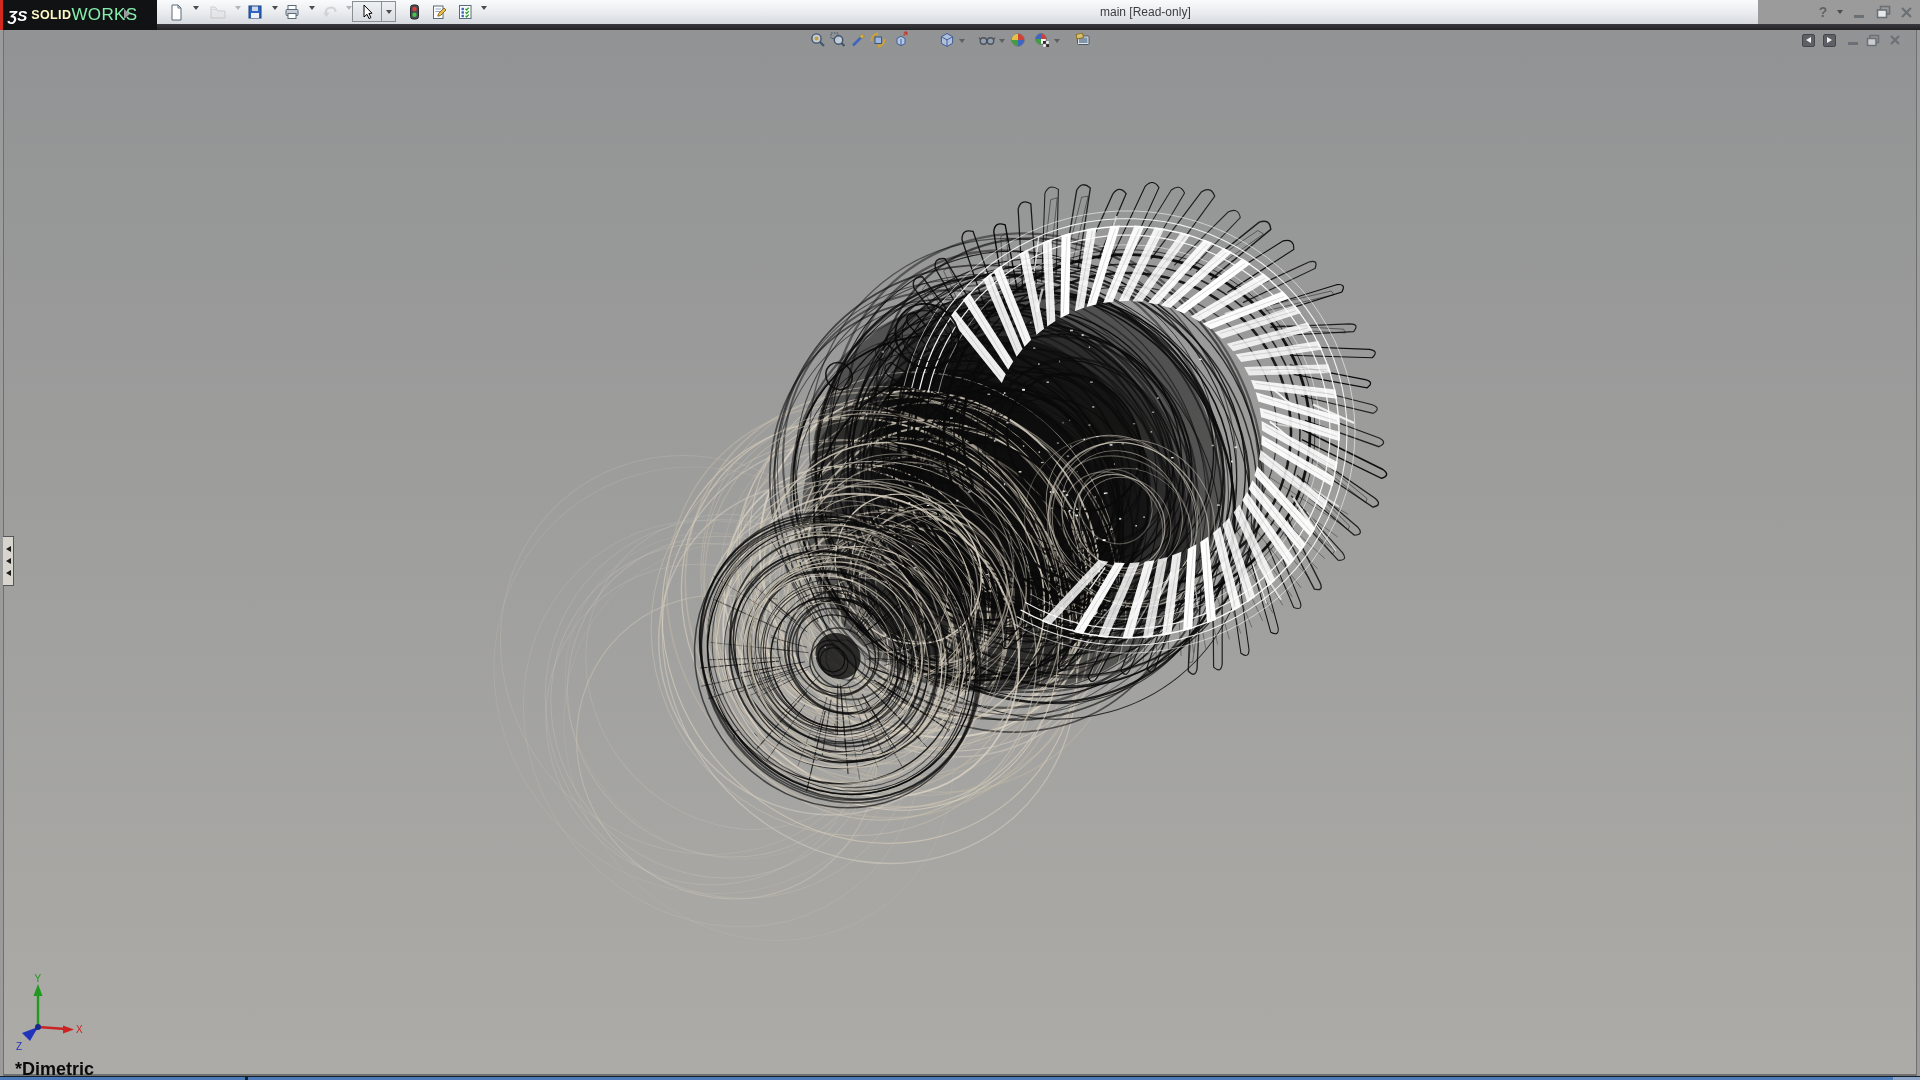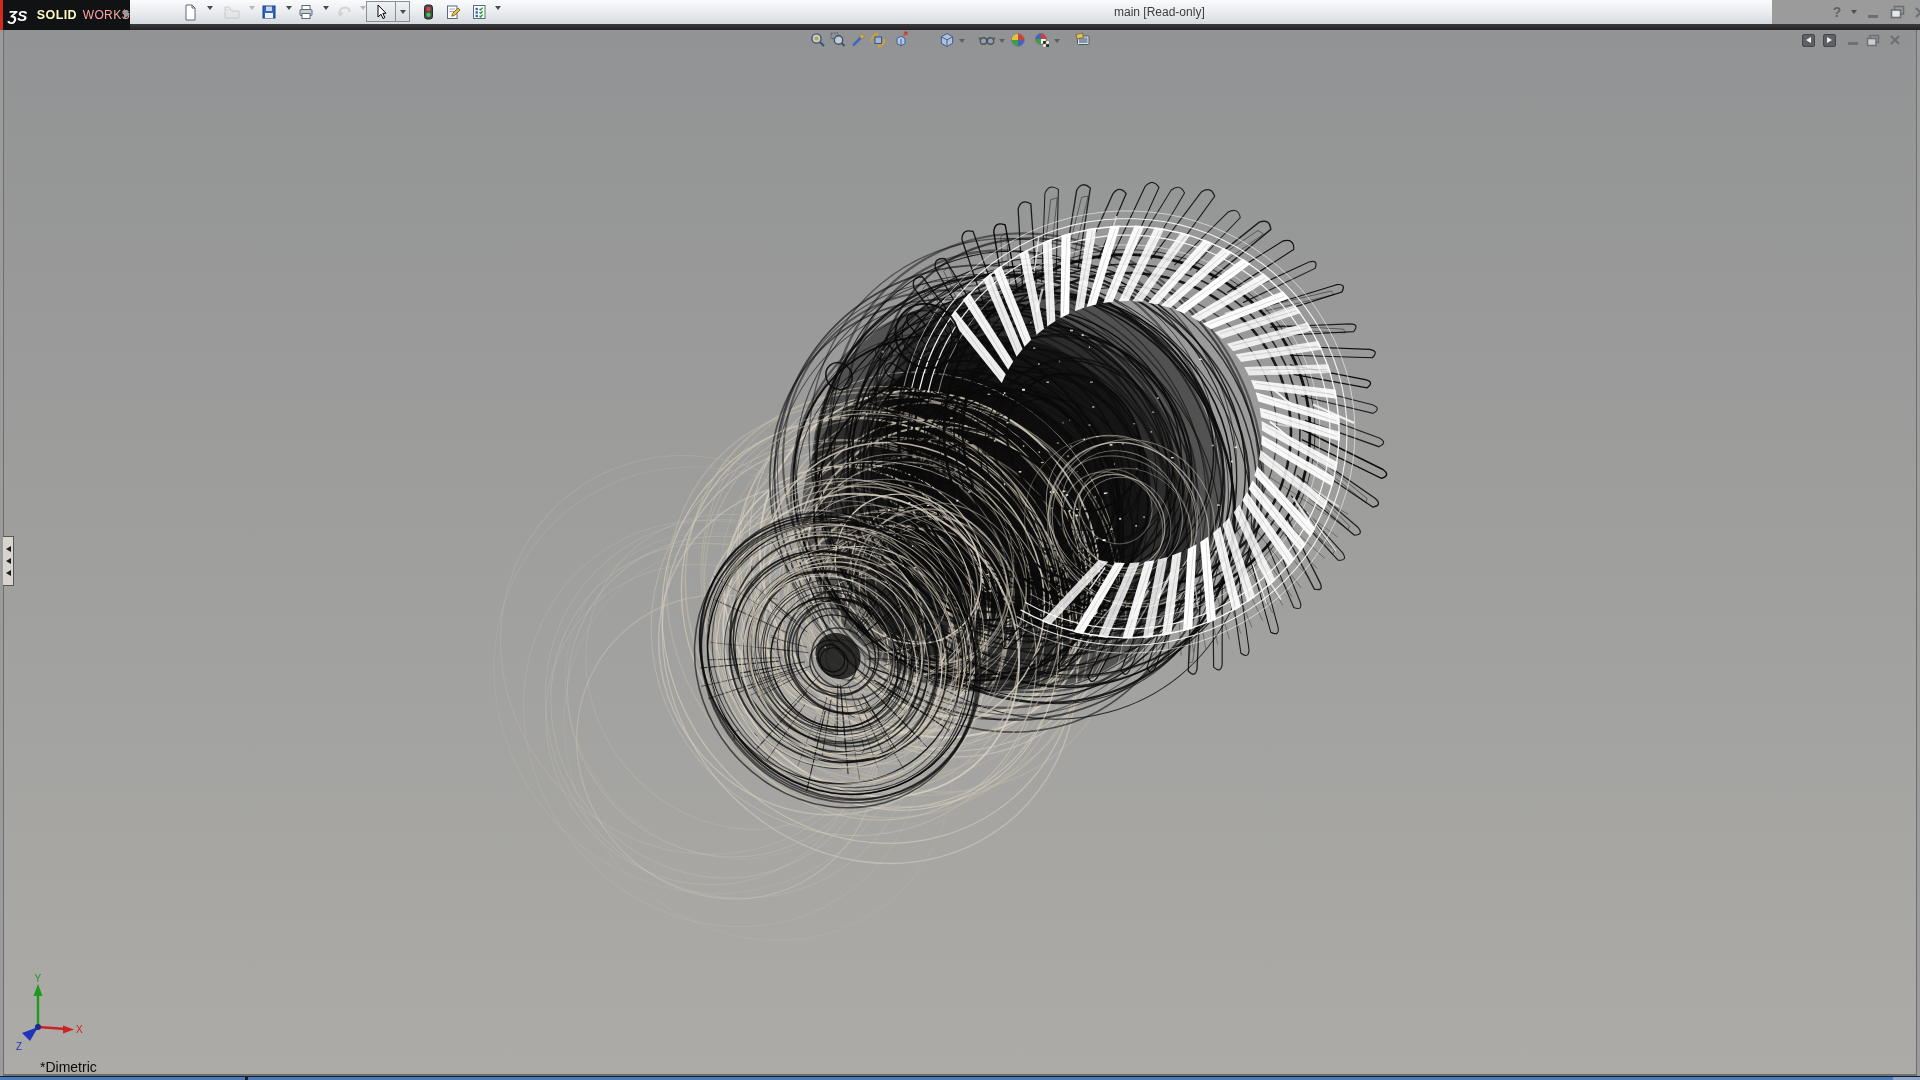--- a/index.html
+++ b/index.html
@@ -1,30 +1,30 @@
 <!DOCTYPE html>
 <html><head>
 <meta charset="utf-8">
 <style>
   * { margin:0; padding:0; box-sizing:border-box; }
   html,body { width:1920px; height:1080px; overflow:hidden; background:#9b9b9b;
               font-family:"Liberation Sans", sans-serif; }
   .abs { position:absolute; }
 
   
-  #titlebar { position:absolute; left:16px; top:0; width:1756px; height:24px;
+  #titlebar { position:absolute; left:2px; top:0; width:1756px; height:24px;
     background:linear-gradient(#fafbfc, #e9ebee 55%, #d6dade); }
   #darkband { position:absolute; left:0; top:24px; width:1920px; height:6px;
     background:linear-gradient(#3a3a3e,#232326); }
-  #logo { position:absolute; left:0; top:0; width:130px; height:30px; background:#111214;
-    display:flex; align-items:center; padding-left:8px;justify-content:space-between; }
+  #logo { position:absolute; left:0; top:0; width:157px; height:30px; background:#111214;
+    display:flex; align-items:center; padding-left:8px; }
   #red-sliver { position:absolute; left:0; top:0; width:3px; height:30px; }
   .brand-glyph { color:#fff; font-weight:bold; font-style:italic; font-size:15px; margin-right:4px; }
   .brand-bold  { color:#fef9c3; font-weight:bold; font-size:12.5px; letter-spacing:.4px; }
-  .brand-light { color:#fca5a5; font-weight:300; font-size:12px; letter-spacing:.4px; }
+  .brand-light { color:#86efac; font-weight:300; font-size:17px; letter-spacing:.4px; }
   #logo-expander { position:absolute; left:124px; top:9px; width:0; height:0;
     border-top:5px solid transparent; border-bottom:5px solid transparent; border-left:6px solid #9a9a9a; }
 
   #window-title { position:absolute; left:1098px; top:5px; font-size:12px; color:#3d3d3f; }
 
   .tb-btn { position:absolute; top:2px; width:22px; height:20px; display:flex;
     align-items:center; justify-content:center; }
   .caret { width:0; height:0; border-left:3.5px solid transparent; border-right:3.5px solid transparent;
     border-top:4px solid #4c4c4c; }
   .caret.dis { border-top-color:#b3b6ba; }
@@ -59,21 +59,21 @@
   .tri-l { width:0; height:0; border-top:3.5px solid transparent; border-bottom:3.5px solid transparent; border-right:5px solid #f2f2f2; }
   .tri-r { width:0; height:0; border-top:3.5px solid transparent; border-bottom:3.5px solid transparent; border-left:5px solid #f2f2f2; }
 
   
   #left-tab { position:absolute; left:3px; top:536px; width:11px; height:50px;
     background:#d8d5ce; border:1px solid #55565a; border-left:none;
     display:flex; flex-direction:column; align-items:center; justify-content:center; gap:6px; }
   .tab-arrow { width:0; height:0; border-top:3.5px solid transparent; border-bottom:3.5px solid transparent;
     border-right:5px solid #1c1c1c; }
 
-  #orientation-label { position:absolute; left:15px; top:1059px; font-size:14px; font-weight:400; color:#0a0a0a;margin-left:25px; }
+  #orientation-label { position:absolute; left:15px; top:1059px; font-size:18px; font-weight:700; color:#0a0a0a; }
 
   
   #taskbar-strip { position:absolute; left:0; top:1076px; width:1920px; height:4px; border-top:1px solid #15202d; }
   #taskbar-notch { position:absolute; left:245px; top:1076px; width:3px; height:4px; background:#15202d; }
   #taskbar-right { position:absolute; left:1893px; top:1077px; width:27px; height:3px; background:#8ba4c8; }
 </style>
 </head>
 <body>
 
 <div id="titlebar">

